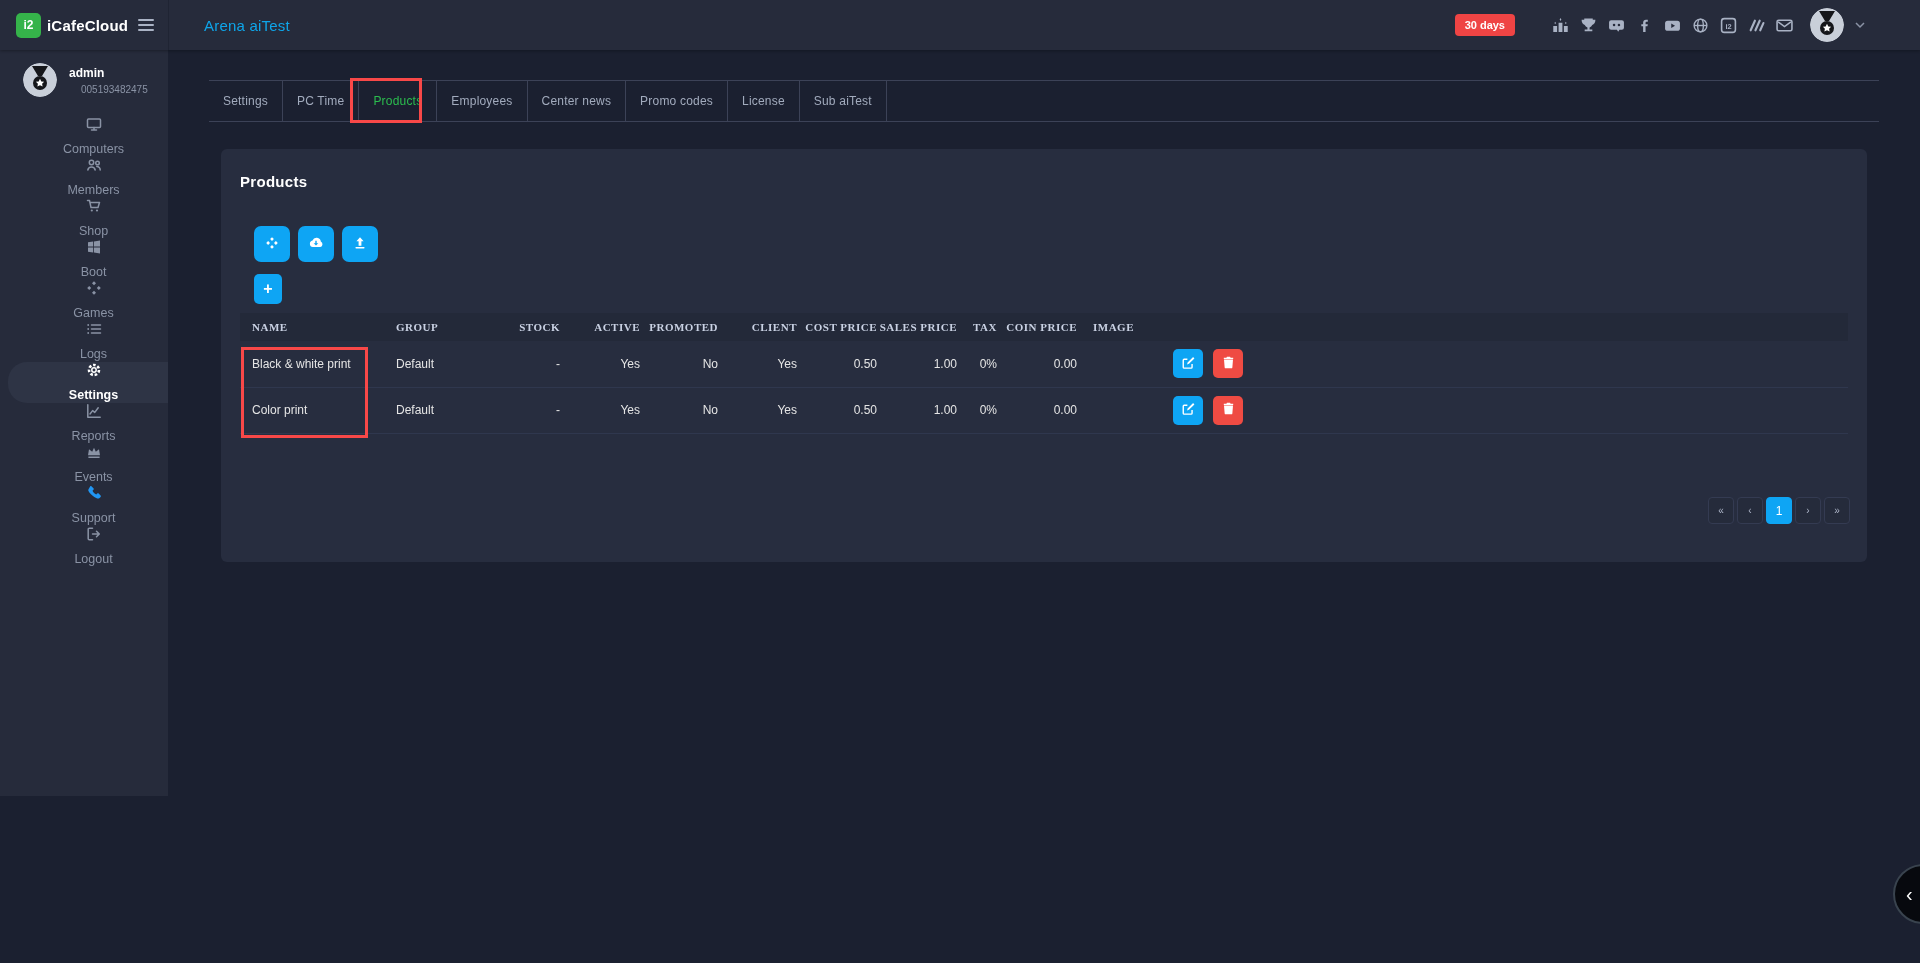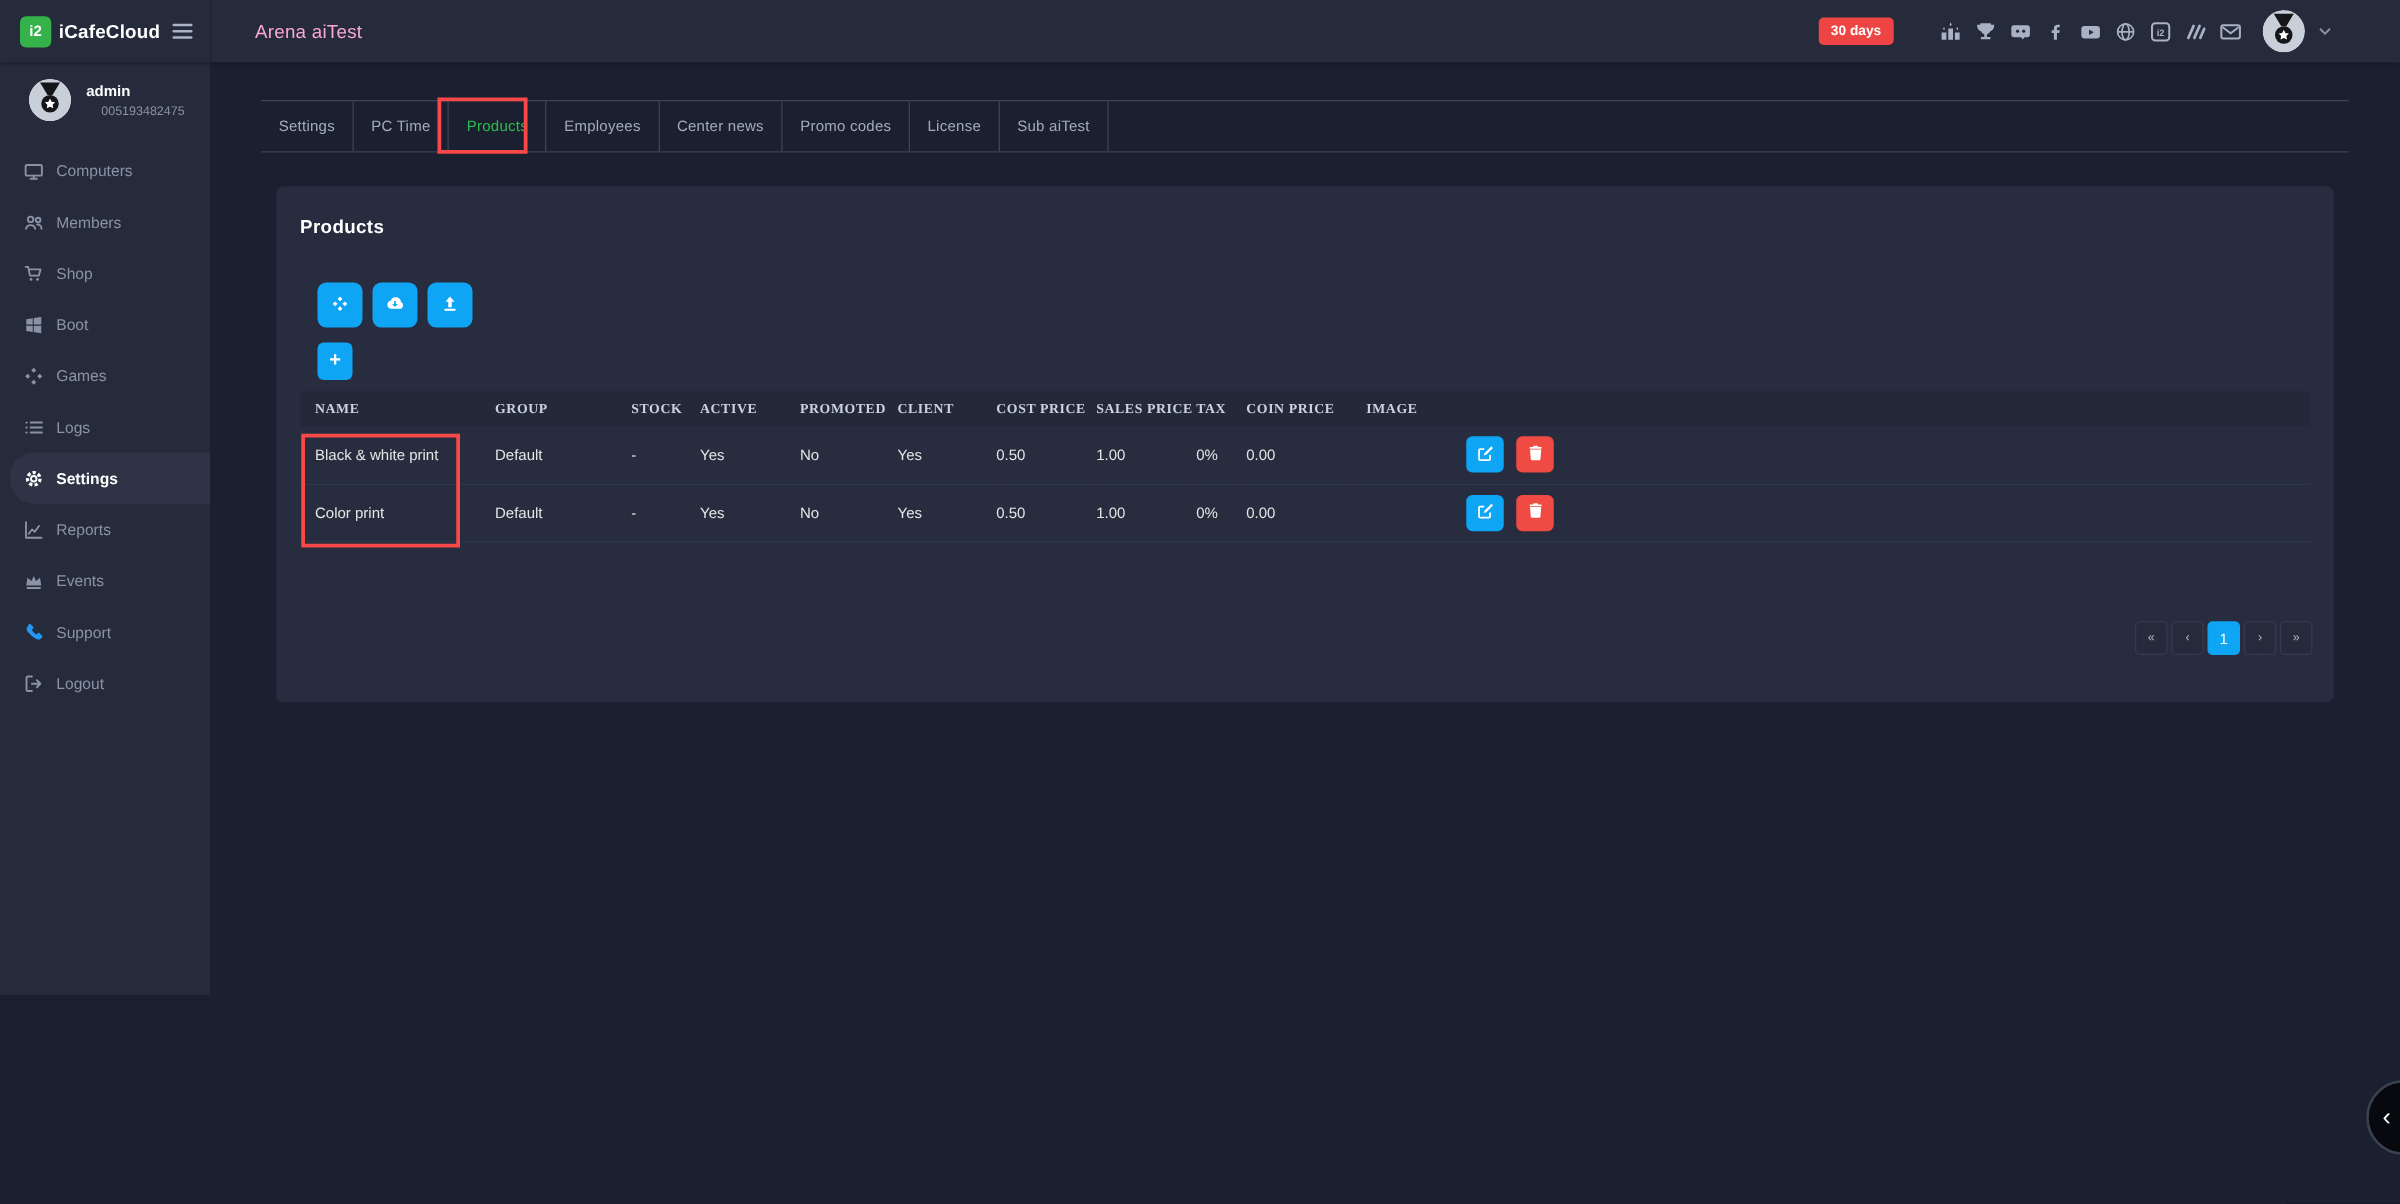--- a/index.html
+++ b/index.html
@@ -8,36 +8,36 @@
   .screen { position:relative; width:1920px; height:963px; overflow:hidden; background:#1b2030; }
 
   
   .topbar { height:50px; display:flex; background:#262b3b; box-shadow:0 1px 3px rgba(0,0,0,.3); position:relative; z-index:5; }
   .brand-area { width:168px; flex-shrink:0; display:flex; align-items:center; padding-left:16px; }
   .logo-mark { width:25px; height:25px; background:#35b34a; border-radius:5px; color:#fff; font-weight:bold; font-size:12px; display:flex; align-items:center; justify-content:center; }
   .brand-text { color:#fff; font-size:15px; font-weight:bold; margin-left:6px; letter-spacing:.2px; }
   .hamburger { margin-left:auto; margin-right:14px; display:flex; flex-direction:column; gap:3px; cursor:pointer; }
   .hamburger i { display:block; width:16px; height:2px; background:#aab3c5; border-radius:1px; }
   .topbar-main { flex:1; display:flex; align-items:center; border-left:1px solid #1f2433; padding:0 55px 0 35px; }
-  .center-title { color:#f9a8d4; font-size:15px; letter-spacing:.2px; }
+  .center-title { color:#0ea5e9; font-size:15px; letter-spacing:.2px; }
   .topbar-right { margin-left:auto; display:flex; align-items:center; gap:11px; }
   .badge-green { background:#ef4444; color:#fff; font-size:11px; font-weight:bold; padding:5px 10px; border-radius:4px; margin-right:26px; cursor:pointer; }
   .tb-icon { width:17px; height:17px; color:#a9b2c4; display:flex; cursor:pointer; }
   .tb-icon svg { width:100%; height:100%; }
   .avatar { width:34px; height:34px; border-radius:50%; overflow:hidden; margin-left:6px; cursor:pointer; flex-shrink:0; }
   .chev { width:10px; height:7px; display:flex; cursor:pointer; }
 
   
   .body-row { display:flex; height:746px; }
   .sidebar { width:168px; flex-shrink:0; background:#262b3b; padding-top:13px; }
   .user-block { display:flex; align-items:center; padding-left:17px; margin-bottom:19px; }
   .user-meta { margin-left:12px; }
   .user-name { color:#fff; font-weight:bold; font-size:12px; }
   .user-id { color:#8a93a5; font-size:10px; margin-top:4px;padding-left:12px; }
-  .nav-item { height:41px; display:flex; align-items:center; gap:10px; padding-left:19px; color:#8a93a5; font-size:12.5px; cursor:pointer; }
+  .nav-item { height:41px; display:flex; align-items:center; gap:10px; padding-left:19px; color:#8a93a5; font-size:12.5px; cursor:pointer;flex-direction:column; }
   .nav-item.active { background:#2e3445; color:#fff; border-radius:19px 0 0 19px; margin-left:8px; padding-left:11px; font-weight:bold; }
   .nav-icon { width:16px; height:16px; display:flex; flex-shrink:0; color:#8a93a5; }
   .nav-item.active .nav-icon { color:#fff; }
   .nav-icon svg { width:100%; height:100%; }
 
   .main { flex:1; position:relative; }
 
   
   .tabbar { margin:30px 41px 0 41px; border-top:1px solid #3c4257; border-bottom:1px solid #3c4257; display:flex; height:42px; }
   .tab { display:flex; align-items:center; padding:0 14px; min-width:66px; justify-content:center; border-right:1px solid #3c4257; color:#a2abbd; font-size:12px; cursor:pointer; letter-spacing:.2px; }
@@ -61,21 +61,21 @@
   .add-btn { position:absolute; left:14px; top:0; width:28px; height:30px; background:#0ea5f4; border:none; border-radius:5px; color:#fff; font-size:16px; font-weight:bold; display:flex; align-items:center; justify-content:center; cursor:pointer; }
   .search-box { position:absolute; left:284px; top:0; width:376px; height:30px; display:flex; background:#2f3548; border-radius:3px; overflow:hidden; }
   .search-icon-box { width:36px; display:flex; align-items:center; justify-content:center; background:#394050; flex-shrink:0; }
   .search-box input { flex:1; background:transparent; border:none; outline:none; color:#cfd6e4; font-size:12px; padding:0 10px; font-family:inherit; }
   .search-box input::placeholder { color:#7f879b; }
 
   
   table { width:100%; border-collapse:collapse; table-layout:fixed; margin-top:9px; }
   th { height:28px; background:#232939; color:#c9d1e3; font-size:11px; font-weight:bold; text-align:left; letter-spacing:.5px;font-family:Liberation Serif, serif; }
   td { height:46px; color:#e5e5e5; font-size:12px; border-bottom:1px solid #2f374e; }
-  th.ta-r, td.ta-r { }
+  th.ta-r, td.ta-r { text-align:right; }
   th.c1, td.c1 { padding-left:12px; }
   th.c2, td.c2 { padding-left:6px; }
   th.c11 { padding-left:16px; }
   .action-btn { width:30px; height:29px; border:none; border-radius:5px; display:inline-flex; align-items:center; justify-content:center; cursor:pointer; vertical-align:middle; }
   .action-btn svg { width:15px; height:15px; }
   .edit-btn { background:#0ea5f4; margin-left:21px; }
   .del-btn  { background:#ef4b43; margin-left:7px; }
 
   
   .pagination { position:absolute; right:17px; top:348px; display:flex; gap:3px; }

